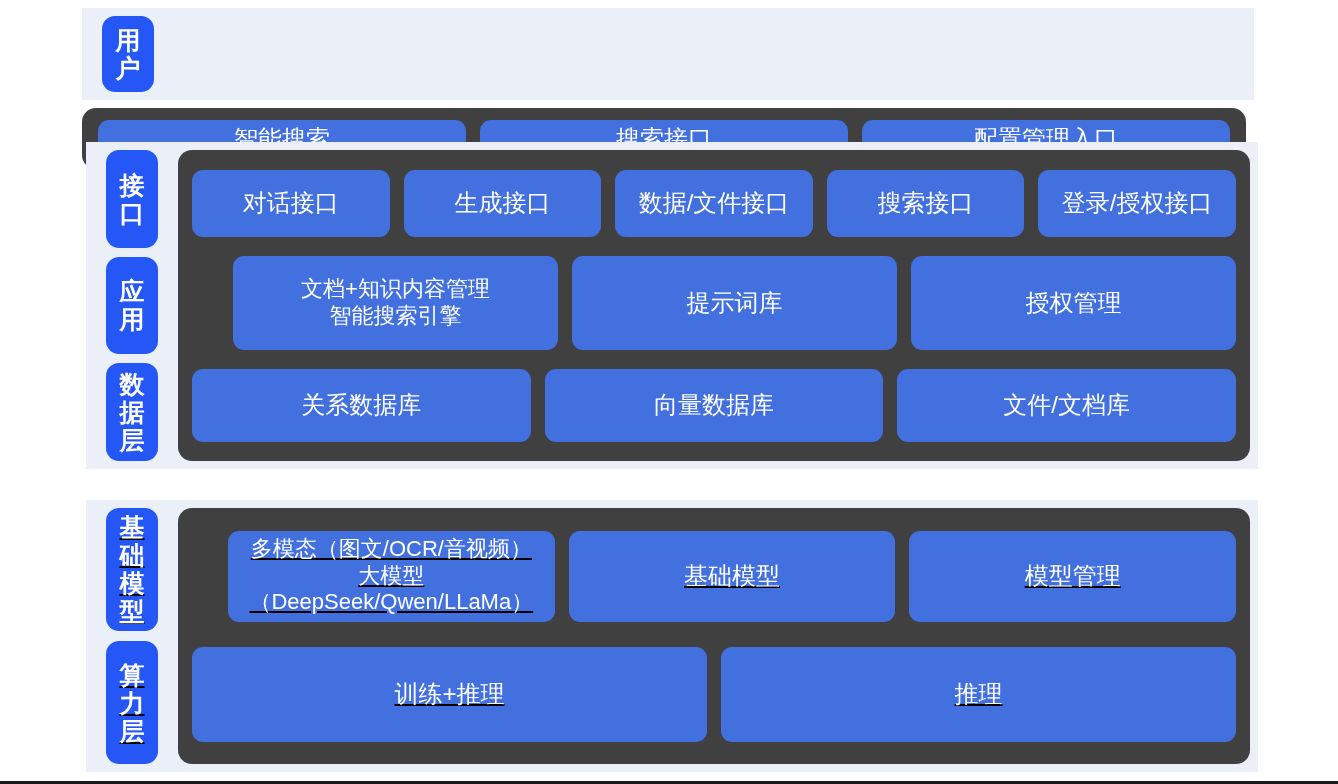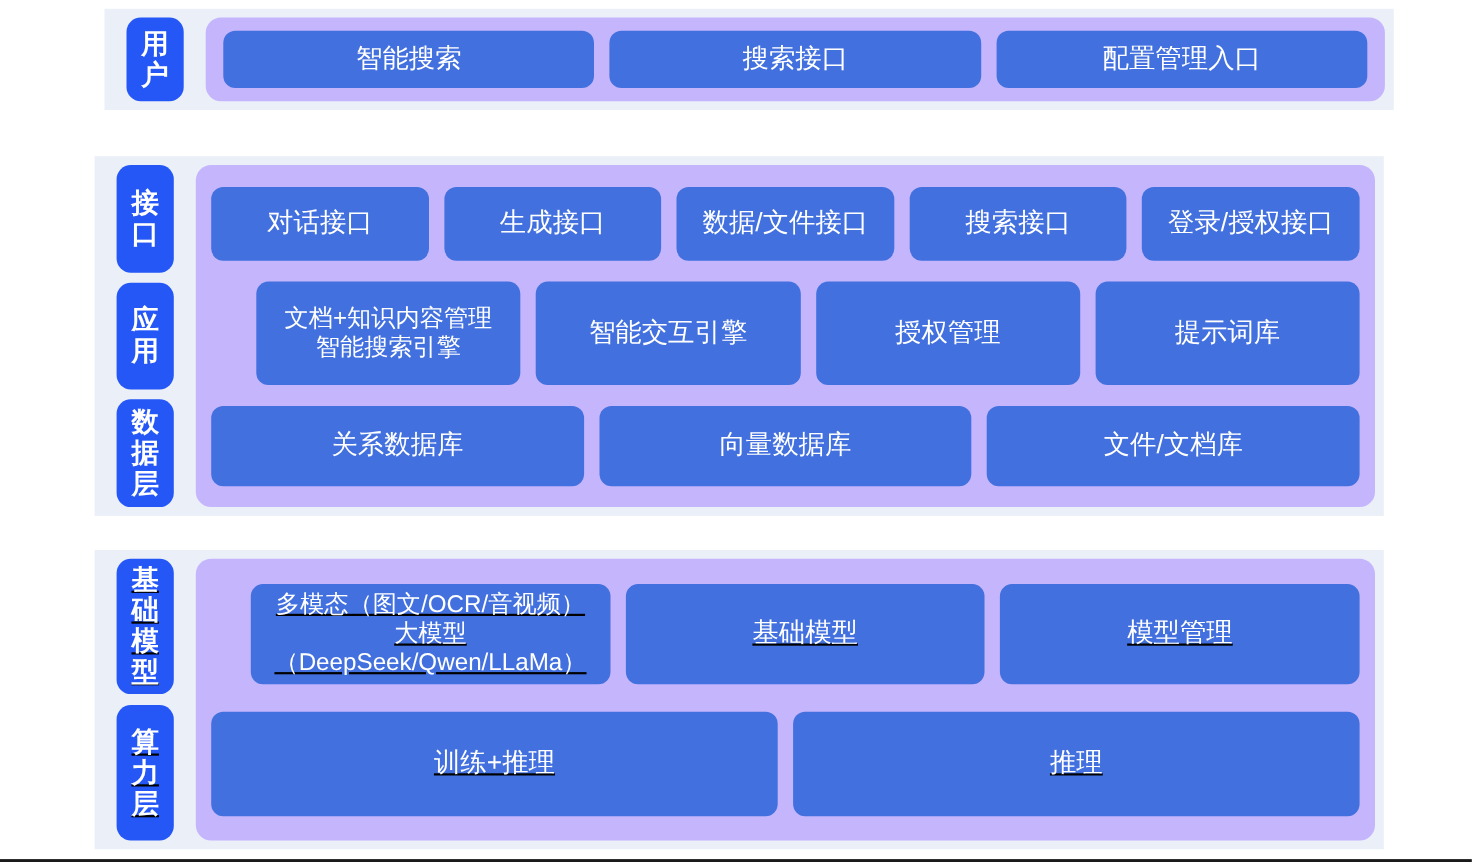--- a/index.html
+++ b/index.html
@@ -26,21 +26,21 @@
   }
 
   
   .section {
     position: absolute;
     background: #eaeff8;
     display: flex;
     align-items: stretch;
     box-sizing: border-box;
   }
-  #section-user   { left: 95px; top: 8px;   width: 1172px; height: 92px; }
+  #section-user   { left: 82px; top: 8px;   width: 1172px; height: 92px; flex-direction: column; }
   #section-middle { left: 86px; top: 142px; width: 1172px; height: 327px; }
   #section-infra  { left: 86px; top: 500px; width: 1172px; height: 272px; text-decoration: underline; }
 
   
   .label-col {
     width: 92px;
     flex: 0 0 92px;
     display: flex;
     flex-direction: column;
     justify-content: space-between;
@@ -66,21 +66,21 @@
     padding: 6px 0;
   }
   .side-label span {
     display: block;
     width: 26px;
     word-break: break-all;
   }
 
   
   .card {
-    background: #c4b5fd;
+    background: #404040;
     border-radius: 14px;
     flex: 1 1 auto;
     margin: 8px 8px 8px 0;
     padding: 10px 14px;
     display: flex;
     flex-direction: column;
     justify-content: space-around;
     box-sizing: border-box;
   }
   .row {
@@ -167,23 +167,22 @@
         <div class="box">对话接口</div>
         <div class="box">生成接口</div>
         <div class="box">数据/文件接口</div>
         <div class="box">搜索接口</div>
         <div class="box">登录/授权接口</div>
       </div>
 
       <div class="row" id="row-application">
         <div class="box small-text">文档+知识内容管理
 智能搜索引擎</div>
-        <div class="box">智能交互引擎</div>
+        <div class="box">提示词库</div>
         <div class="box">授权管理</div>
-        <div class="box">提示词库</div>
       </div>
 
       <div class="row" id="row-data">
         <div class="box">关系数据库</div>
         <div class="box">向量数据库</div>
         <div class="box">文件/文档库</div>
       </div>
 
     </div>
   </div>

